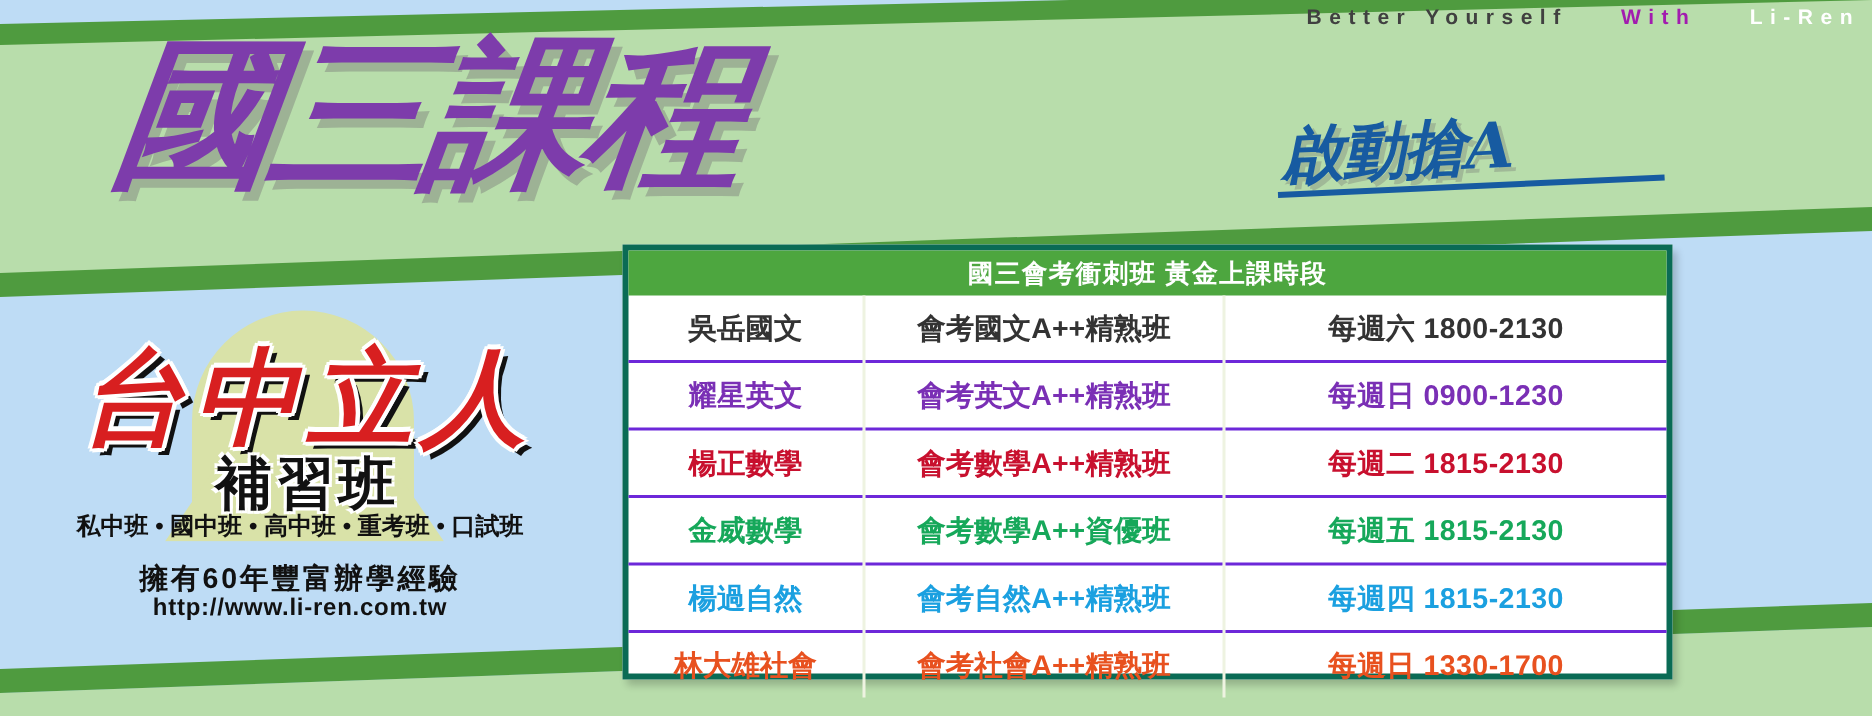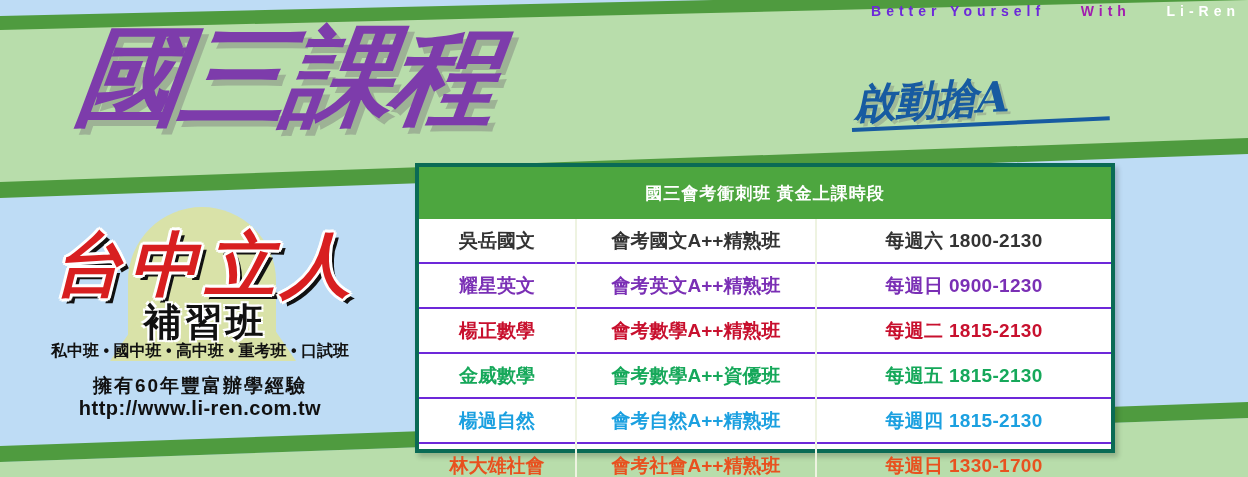--- a/index.html
+++ b/index.html
@@ -13,21 +13,21 @@
   
   .bg-svg{position:absolute;left:0;top:0;width:1248px;height:477px;}
 
   
   .tagline{
     position:absolute;left:0;top:0;width:1248px;height:24px;
     text-align:right;padding-right:8px;box-sizing:border-box;
     font-size:14px;font-weight:bold;letter-spacing:5px;
     line-height:22px;white-space:nowrap;
   }
-  .tw1{color:#6d28d9;}
+  .tw1{color:#404040;}
   .tw2{color:#a21caf;}
   .tw3{color:#ffffff;}
 
   
   .maintitle{
     position:absolute;left:70px;top:14px;
     font-family:"DejaVu Serif","Liberation Serif",serif;
     font-size:108px;font-weight:bold;font-style:italic;
     color:#7d3cab;
     letter-spacing:-4px;
@@ -87,38 +87,38 @@
     text-align:center;font-size:16px;font-weight:bold;color:#111;
     letter-spacing:0px;white-space:nowrap;
   }
   .logo-exp{
     position:absolute;left:0;top:168px;width:400px;
     text-align:center;font-size:19px;font-weight:bold;color:#111;
     letter-spacing:2px;white-space:nowrap;
   }
   .logo-url{
     position:absolute;left:0;top:192px;width:400px;
-    text-align:center;font-size:20px;font-weight:bold;color:#111;
+    text-align:center;font-size:16px;font-weight:bold;color:#111;
     letter-spacing:0.5px;white-space:nowrap;
   }
 
   
   .table-wrap{
     position:absolute;left:415px;top:163px;width:700px;height:290px;
     background:#ffffff;
     border:4px solid #0a6b55;
     box-sizing:border-box;
     box-shadow:3px 4px 5px rgba(0,0,0,.20);
   }
   table.sched{width:100%;height:100%;border-collapse:collapse;table-layout:fixed;}
   table.sched th{
     background:#4da63f;color:#ffffff;
     font-size:17px;font-weight:bold;
     letter-spacing:1px;
-    height:30px;padding:11px;
+    height:30px;padding:0;
     border:none;
   }
   table.sched td{
     border-top:2px solid #6d28d9;
     border-right:2px solid #eef3e1;
     font-size:19px;font-weight:bold;
     text-align:center;height:43px;padding:0;white-space:nowrap;
   }
   table.sched td:last-child{border-right:none;}
   table.sched tr:first-child td{border-top:none;}

